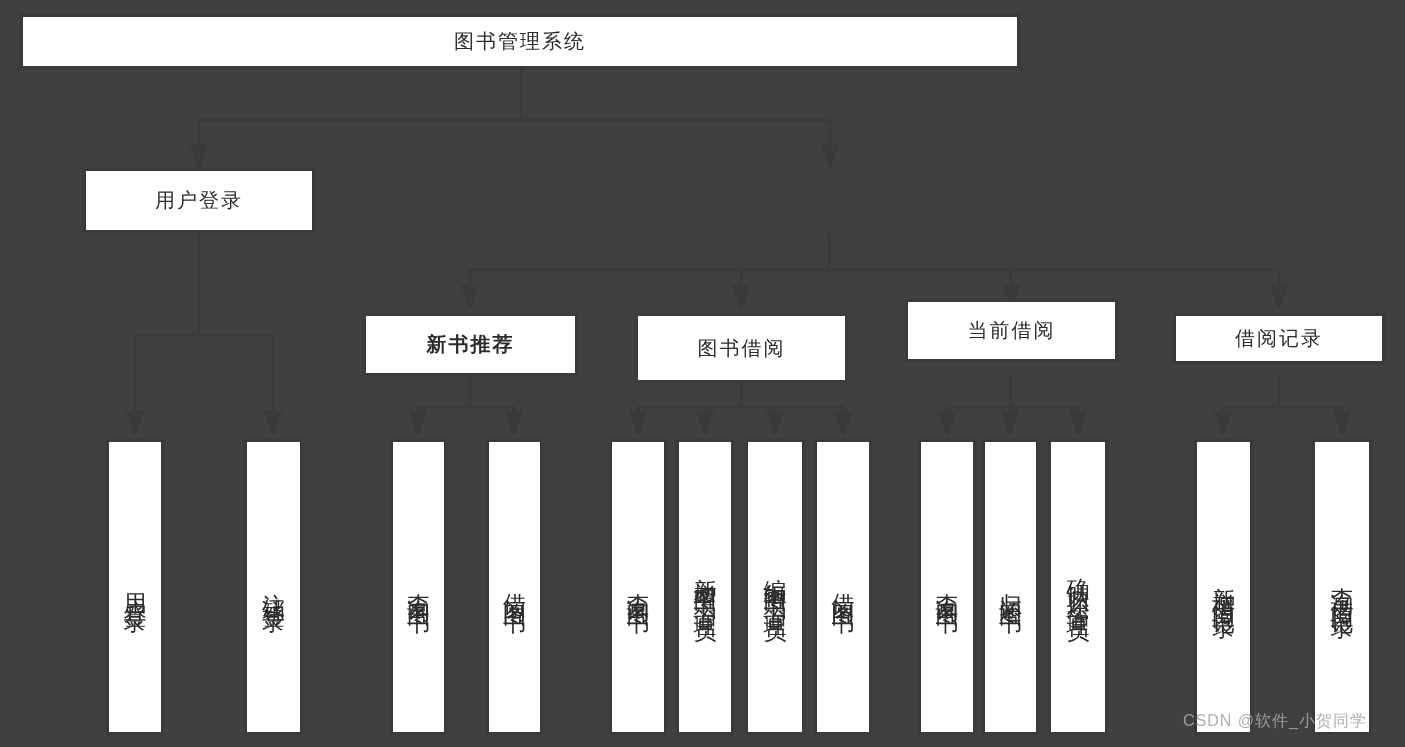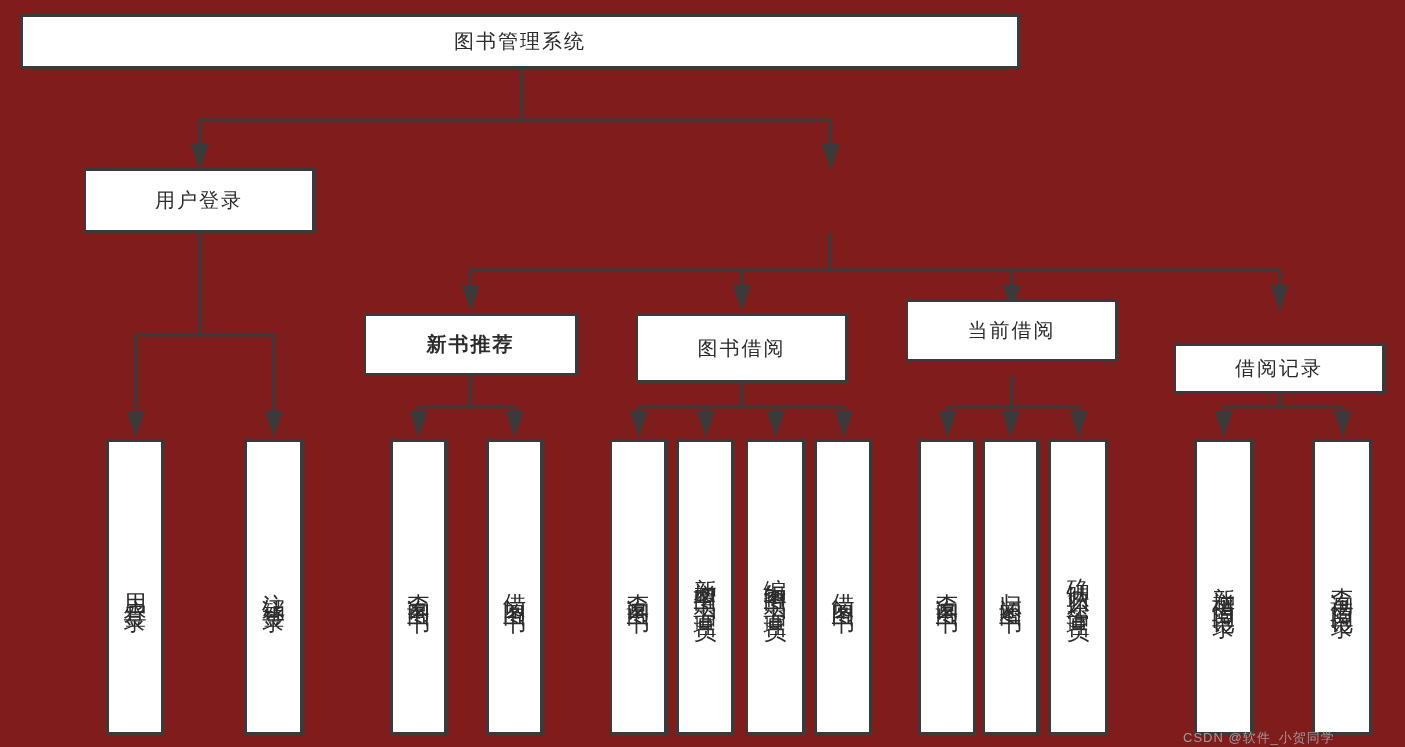--- a/index.html
+++ b/index.html
@@ -1,20 +1,20 @@
 <!DOCTYPE html>
 <html><head>
 <meta charset="utf-8">
 <style>
   html, body { margin: 0; padding: 0; background: #ffffff; }
   .stage {
     position: relative;
     width: 1405px;
     height: 747px;
-    background: #7f1d1d;
+    background: #404040;
     font-family: "Liberation Sans", sans-serif;
     color: #2b2b2b;
     overflow: hidden;
   }
   .connectors {
     position: absolute;
     left: 0; top: 0;
     width: 1405px; height: 747px;
     z-index: 1;
   }
@@ -47,27 +47,26 @@
     font-size: 23px;
     font-weight: 500;
     letter-spacing: 6px;
     line-height: 1;
     z-index: 2;
   }
   .watermark {
     position: absolute;
     left: 1183px;
     top: 711px;
-    font-size: 13px;
+    font-size: 16px;
     letter-spacing: 1px;
     color: #a6a6a6;
     opacity: 0.9;
     z-index: 5;
     white-space: nowrap;
-    margin-top: 18px;
   }
 </style>
 </head>
 <body>
 
 <div class="stage">
 
   <svg class="connectors" viewBox="0 0 1405 747" xmlns="http://www.w3.org/2000/svg">
     <g stroke="#3a3a3a" stroke-width="3" fill="none">
 
@@ -108,21 +107,21 @@
     </g>
   </svg>
 
   <div class="node" style="left:20px; top:14px; width:1000px; height:55px;">图书管理系统</div>
 
   <div class="node" style="left:83px; top:168px; width:232px; height:65px;">用户登录</div>
 
   <div class="node" style="left:363px; top:313px; width:215px; height:63px;font-weight:bold;">新书推荐</div>
   <div class="node" style="left:635px; top:313px; width:213px; height:70px;">图书借阅</div>
   <div class="node" style="left:905px; top:299px; width:213px; height:63px;">当前借阅</div>
-  <div class="node" style="left:1173px; top:313px; width:212px; height:51px;margin-top:30px;">借阅记录</div>
+  <div class="node" style="left:1173px; top:313px; width:212px; height:51px;">借阅记录</div>
 
   <div class="leaf" style="left:106px; width:58px;">用户登录</div>
   <div class="leaf" style="left:244px; width:59px;">注销登录</div>
 
   <div class="leaf" style="left:390px; width:57px;">查询图书</div>
   <div class="leaf" style="left:486px; width:57px;">借阅图书</div>
 
   <div class="leaf" style="left:609px; width:58px;">查询图书</div>
   <div class="leaf" style="left:676px; width:58px;">新增图书（管理员）</div>
   <div class="leaf" style="left:745px; width:60px;">编辑图书（管理员）</div>

